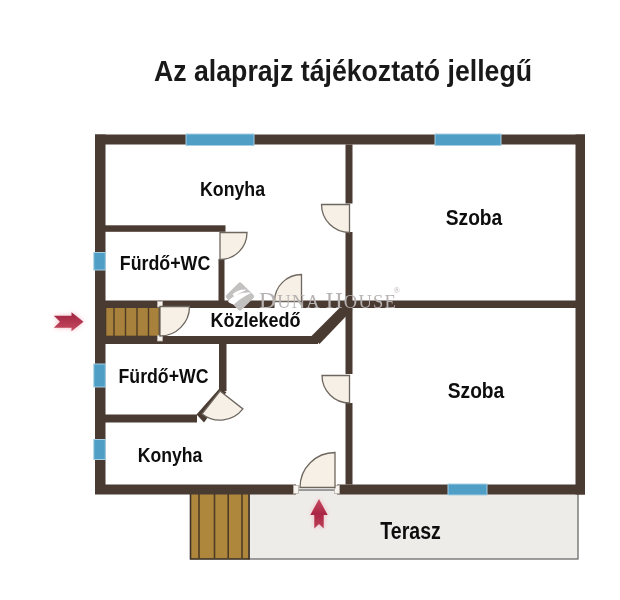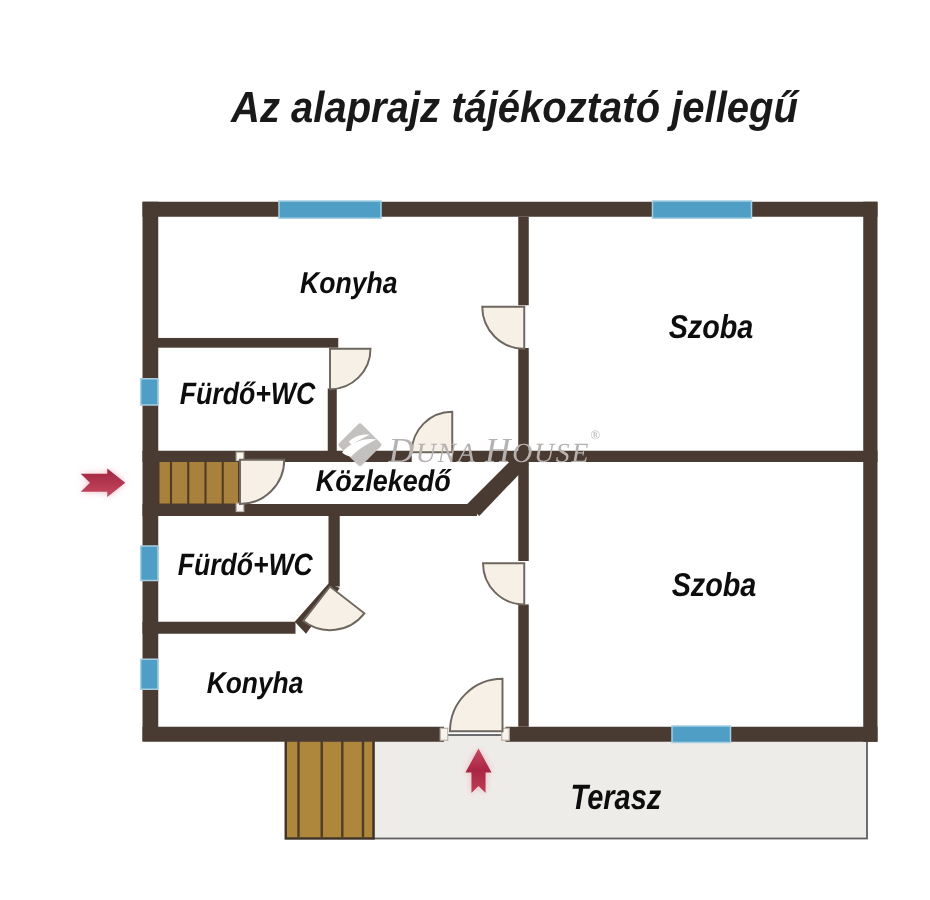--- a/index.html
+++ b/index.html
@@ -1,17 +1,17 @@
 <!DOCTYPE html>
 <html><head>
 <meta charset="utf-8">
 <style>
   html,body{margin:0;padding:0;background:#ffffff;}
   #page{position:relative;width:620px;height:600px;background:#ffffff;overflow:hidden;
-        font-family:"Liberation Sans", sans-serif;font-style:italic;}
+        font-family:"Liberation Sans", sans-serif;}
   svg{position:absolute;left:0;top:0;}
 </style>
 </head>
 <body>
 <div id="page">
 <svg width="620" height="600" viewBox="0 0 620 600">
   <defs>
     <linearGradient id="arrg" x1="0" y1="0" x2="0" y2="1">
       <stop offset="0" stop-color="#a02340"></stop>
       <stop offset="1" stop-color="#c64b60"></stop>

